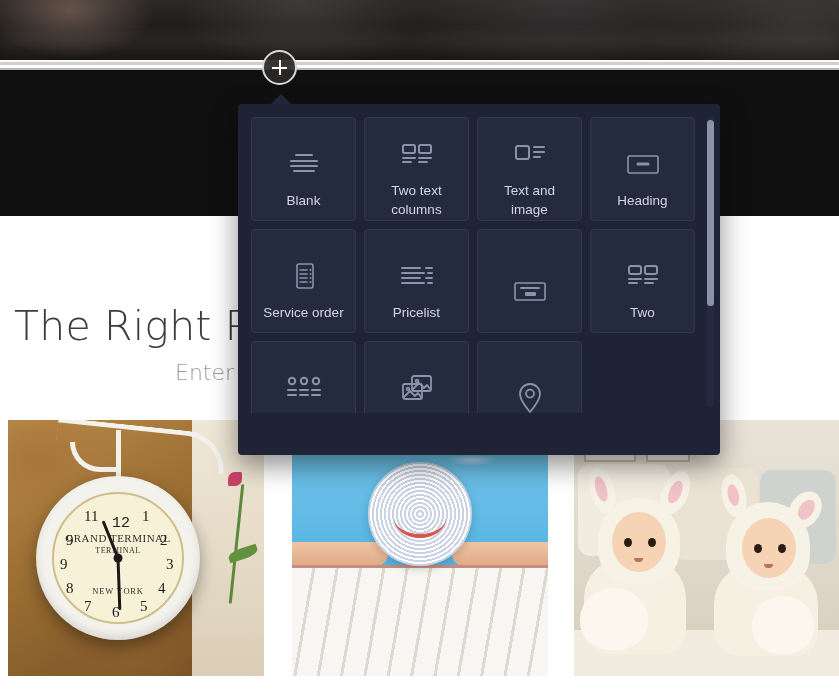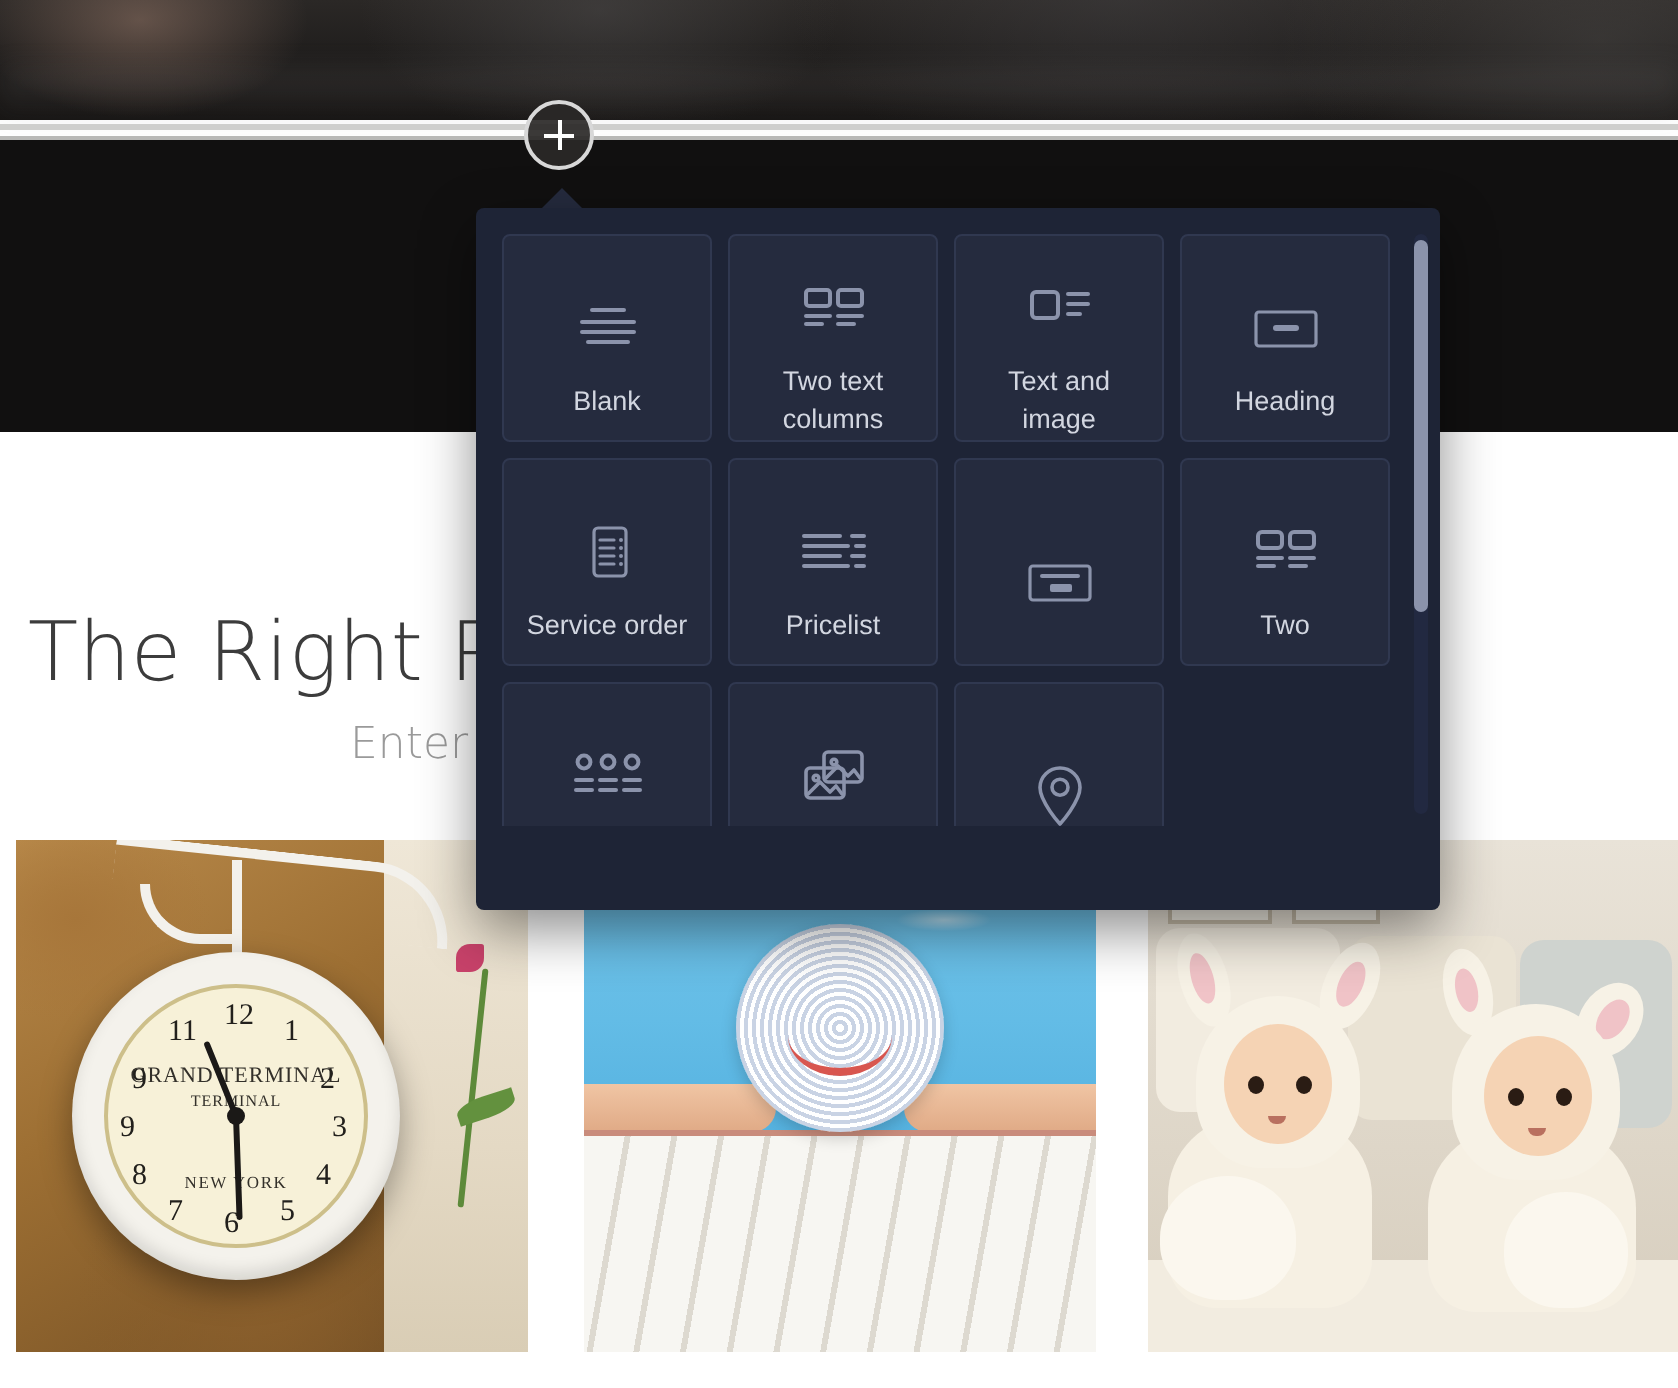--- a/index.html
+++ b/index.html
@@ -311,21 +311,21 @@
       <div class="clock-stem"></div>
       <div class="clock-leaf"></div>
       <div class="clock-arm"></div>
       <div class="clock-hook"></div>
       <div class="clock-rod"></div>
       <div class="clock-face-outer">
         <div class="clock-face-inner">
           <div class="clock-brand">GRAND TERMINAL</div>
           <div class="clock-brand2">TERMINAL</div>
           <div class="clock-city">NEW YORK</div>
-          <div class="clock-num" style="left:58px; top:6px;">12</div>
+          <div class="clock-num" style="left:58px; top:21px;font-family:Liberation Mono, monospace;">12</div>
           <div class="clock-num" style="left:88px; top:14px;">1</div>
           <div class="clock-num" style="left:106px; top:38px;">2</div>
           <div class="clock-num" style="left:112px; top:62px;">3</div>
           <div class="clock-num" style="left:104px; top:86px;">4</div>
           <div class="clock-num" style="left:86px; top:104px;">5</div>
           <div class="clock-num" style="left:58px; top:110px;">6</div>
           <div class="clock-num" style="left:30px; top:104px;">7</div>
           <div class="clock-num" style="left:12px; top:86px;">8</div>
           <div class="clock-num" style="left:6px; top:62px;">9</div>
           <div class="clock-num" style="left:12px; top:38px;">9</div>

